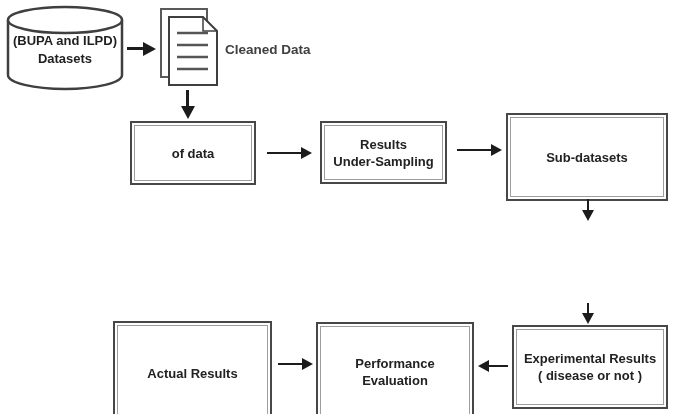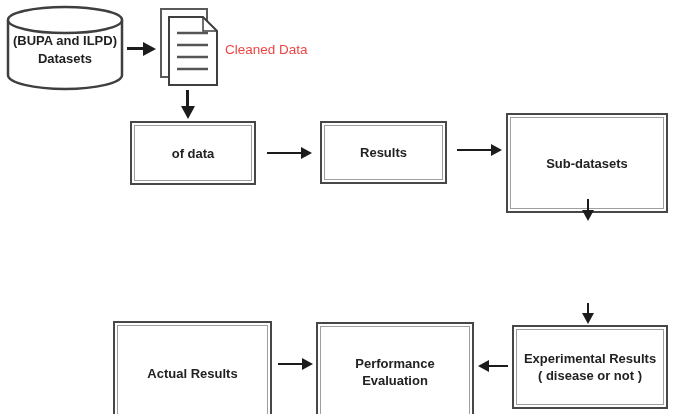--- a/index.html
+++ b/index.html
@@ -33,21 +33,21 @@
   .arr.thick.h.to-r::after { border-left-width:13px; border-top-width:7px; border-bottom-width:7px; }
   .arr.thick.v { width:3px; }
   .arr.thick.v.to-d::after { border-top-width:13px; border-left-width:7px; border-right-width:7px; }
   
   .cyl-label {
     position:absolute; left:6px; top:32px; width:118px; text-align:center;
     font-size:13px; font-weight:600; line-height:18px; color:#1f1f1f;
   }
   .float-label {
     position:absolute; left:225px; top:42px;
-    font-size:13.5px; font-weight:400; color:#ef4444; white-space:nowrap;
+    font-size:13.5px; font-weight:700; color:#404040; white-space:nowrap;
   }
   svg { position:absolute; display:block; }
 </style>
 </head>
 <body>
 
 <div id="stage">
 
   <svg style="left:6px; top:5px;" width="118" height="86" viewBox="0 0 118 86">
     <path d="M2,15 L2,70 A57,14 0 0 0 116,70 L116,15" fill="#ffffff" stroke="#3f3f3f" stroke-width="2.5"></path>
@@ -77,26 +77,27 @@
     <div class="inner">
       <span>of data</span>
     </div>
   </div>
 
   <div class="arr h to-r" style="left:267px; top:152px; width:34px;"></div>
 
   <div class="box" style="left:320px; top:121px; width:127px; height:63px;">
     <div class="inner">
       <span>Results</span>
+      <span>Under-Sampling</span>
     </div>
   </div>
 
   <div class="arr h to-r" style="left:457px; top:149px; width:34px;"></div>
 
-  <div class="box" style="left:506px; top:113px; width:162px; height:100px;">
+  <div class="box" style="left:506px; top:113px; width:162px; height:88px;">
     <div class="inner">
       <span>Sub-datasets</span>
     </div>
   </div>
 
   <div class="arr v to-d" style="left:587px; top:199px; height:11px;"></div>
 
 
   <div class="arr v to-d" style="left:587px; top:303px; height:10px;"></div>
 

